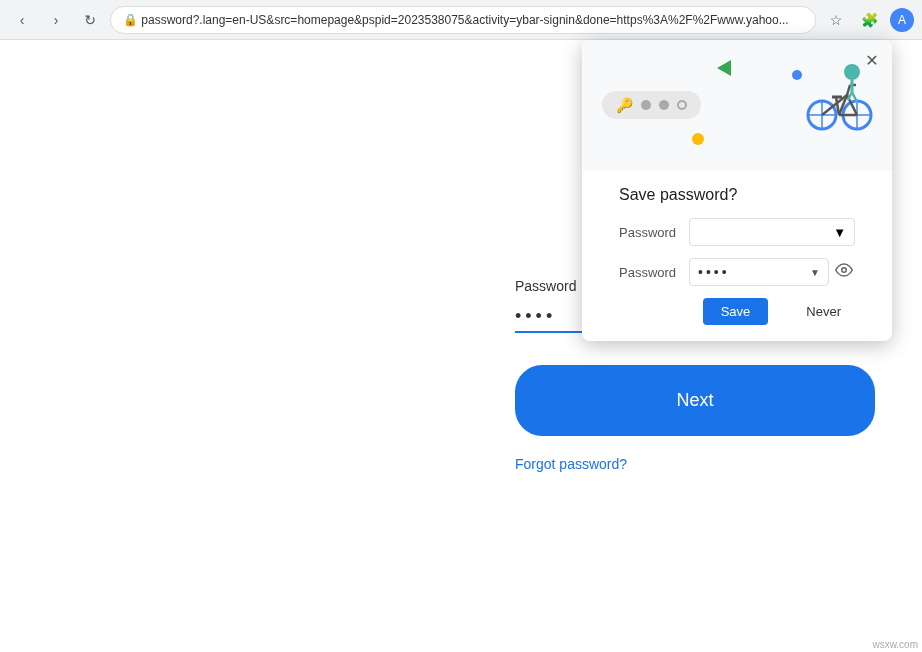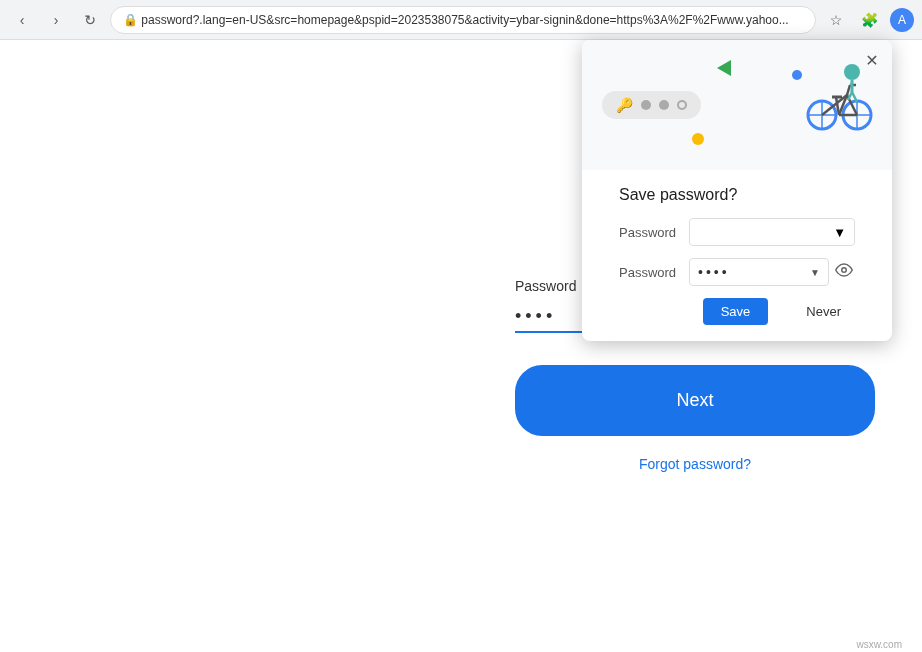--- a/index.html
+++ b/index.html
@@ -145,21 +145,20 @@
       font-weight: 500;
       cursor: pointer;
       margin-bottom: 20px;
     }
 
     .forgot-password {
       color: #1a73e8;
       font-size: 14px;
       text-decoration: none;
       cursor: pointer;
-      text-align: center;
       display: block;
     }
 
     
     .save-password-dialog {
       position: absolute;
       top: 0px;
       right: 30px;
       width: 310px;
       background: white;
@@ -367,21 +366,21 @@
     
     .cyclist-svg {
       position: absolute;
       right: 15px;
       top: 10px;
     }
 
     .watermark {
       position: absolute;
       bottom: 2px;
-      right: 20px;
+      right: 4px;
       font-size: 10px;
       color: #aaa;
     }
   </style>
 </head>
 <body>
 
 <div class="browser-chrome">
   <div class="browser-icon">‹</div>
   <div class="browser-icon">›</div>

